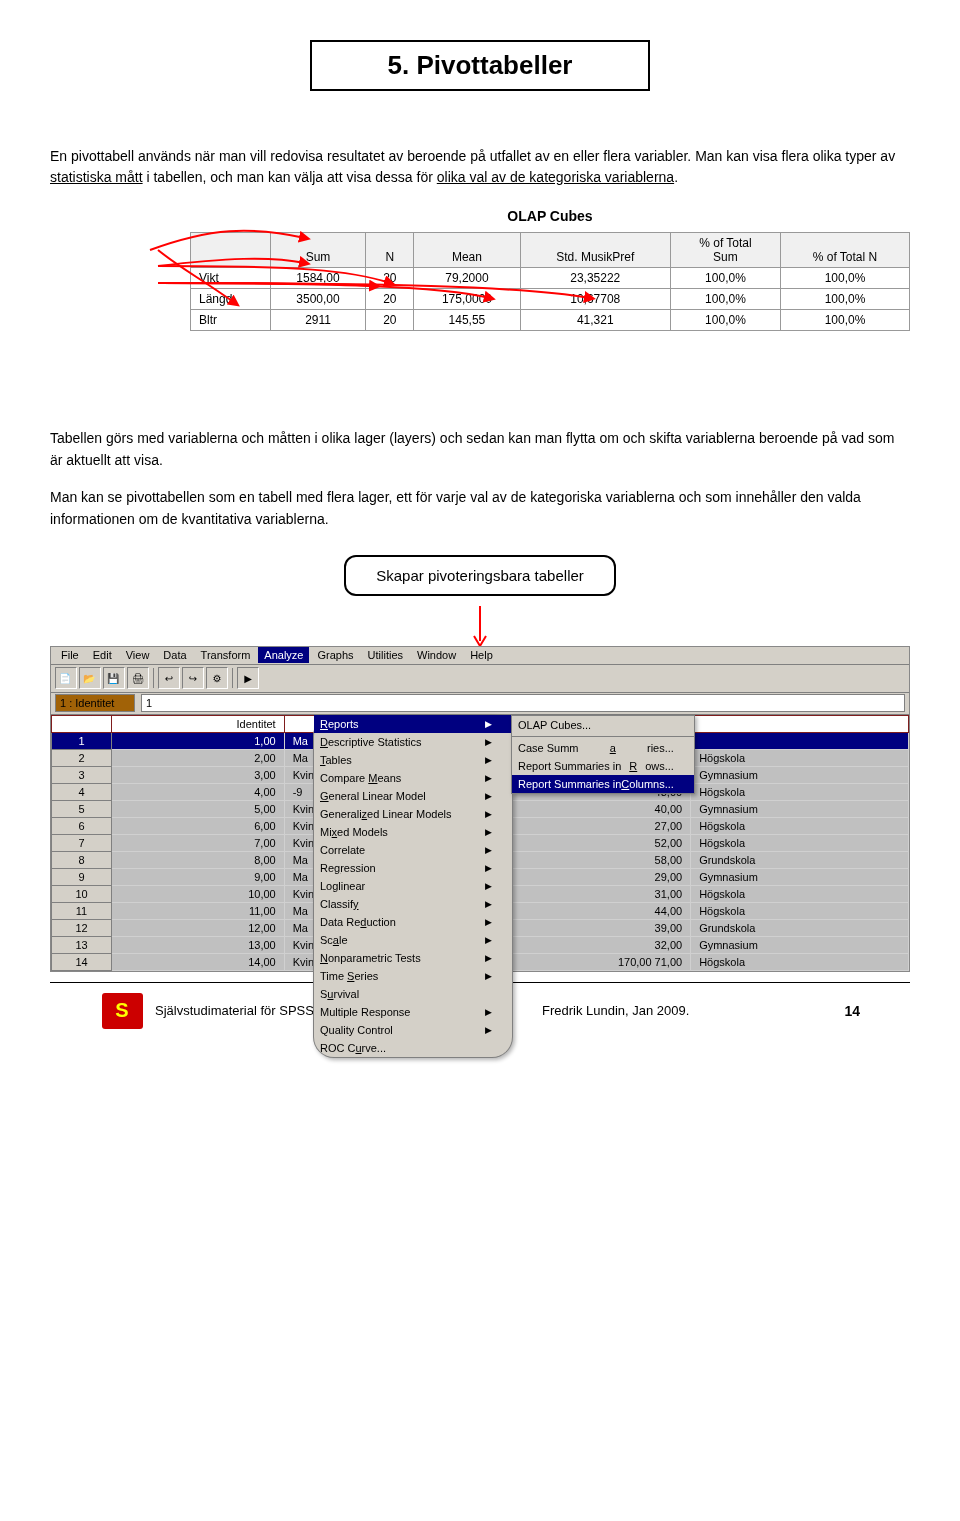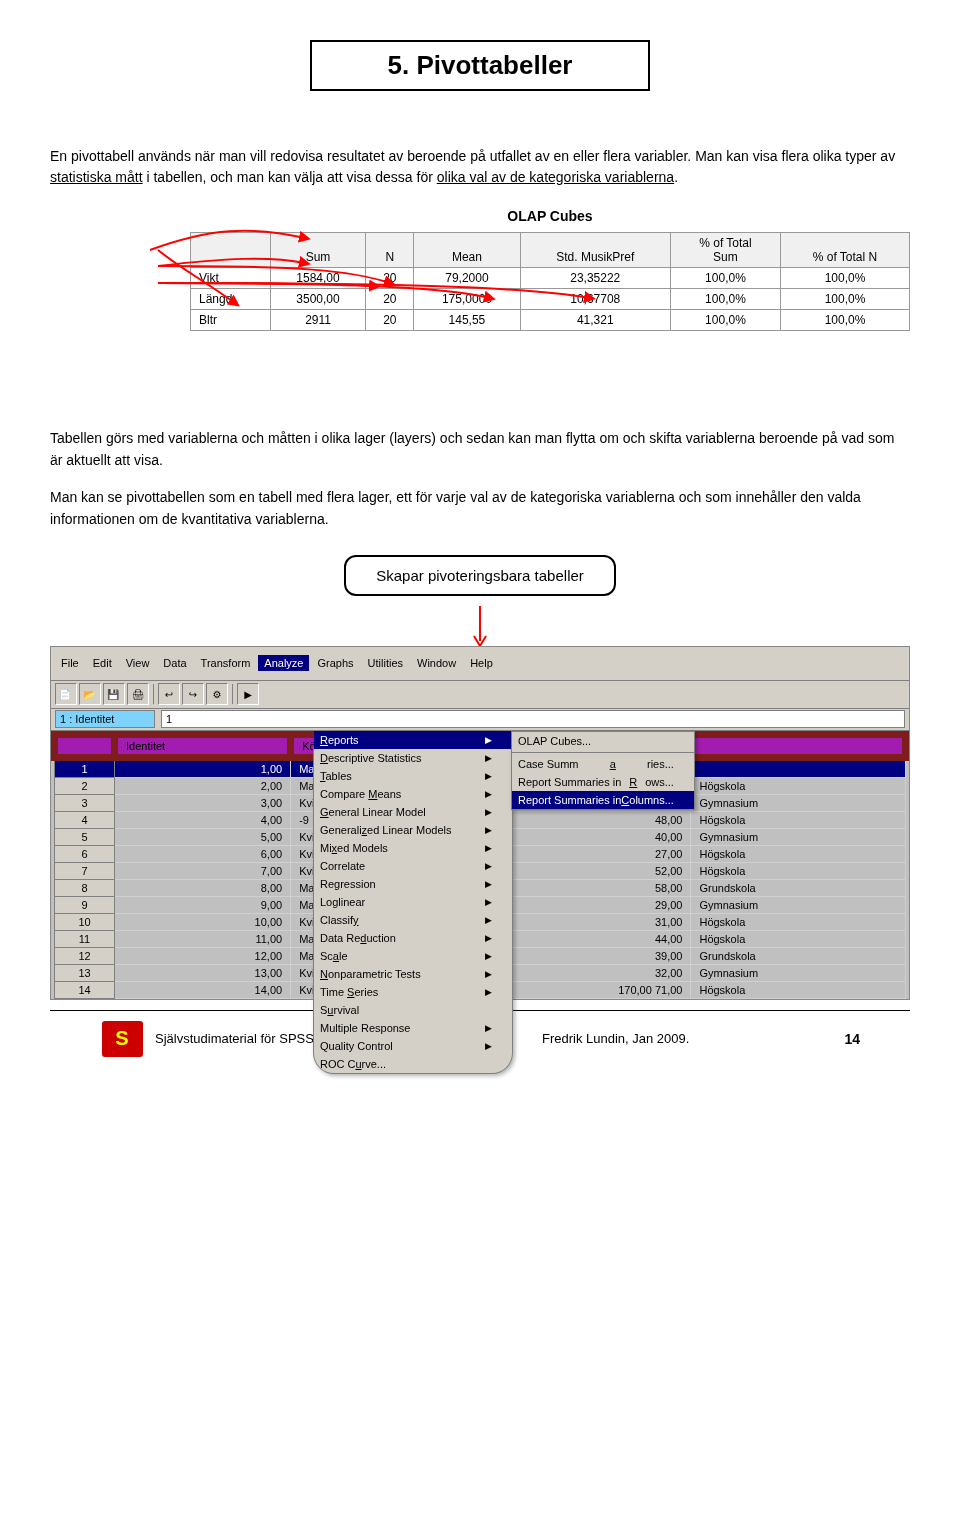--- a/index.html
+++ b/index.html
@@ -127,21 +127,21 @@
       margin-left: auto;
       margin-right: auto;
     }
 
     
     .spss-menubar {
       background: #d4d0c8;
       border-bottom: 1px solid #808080;
       display: flex;
       align-items: center;
-      height: 34px;
+      height: 18px;
       font-family: 'MS Sans Serif', Arial, sans-serif;
       font-size: 11px;
       padding: 0 4px;
       gap: 2px;
     }
     .spss-menu-item {
       padding: 2px 6px;
       cursor: default;
     }
     .spss-menu-item.active {
@@ -185,23 +185,23 @@
       border-bottom: 1px solid #808080;
       height: 22px;
       display: flex;
       align-items: center;
       padding: 0 4px;
       font-family: Arial, sans-serif;
       font-size: 11px;
     }
     .filter-cell-ref {
       border: 1px solid #808080;
-      width: 100px;
+      width: 80px;
       height: 18px;
-      background: #7dd3fc;
+      background: #a16207;
       display: flex;
       align-items: center;
       padding: 0 4px;
       font-size: 11px;
       margin-right: 6px;
     }
     .filter-value {
       border: 1px solid #808080;
       flex: 1;
       height: 18px;
@@ -213,24 +213,24 @@
     }
 
     
     .spss-datatable {
       border-collapse: collapse;
       font-family: Arial, sans-serif;
       font-size: 11px;
       width: 100%;
     }
     .spss-datatable th {
-      background: #a21caf;
-      border: 7px solid #7f1d1d;
+      background: #ffffff;
+      border: 1px solid #7f1d1d;
       padding: 2px 8px;
-      text-align: left;
+      text-align: right;
       font-weight: normal;
       min-width: 60px;
     }
     .spss-datatable td {
       border: 1px solid #d0d0d0;
       padding: 2px 8px;
       text-align: right;
       min-width: 50px;
     }
     .spss-datatable td.row-num {

